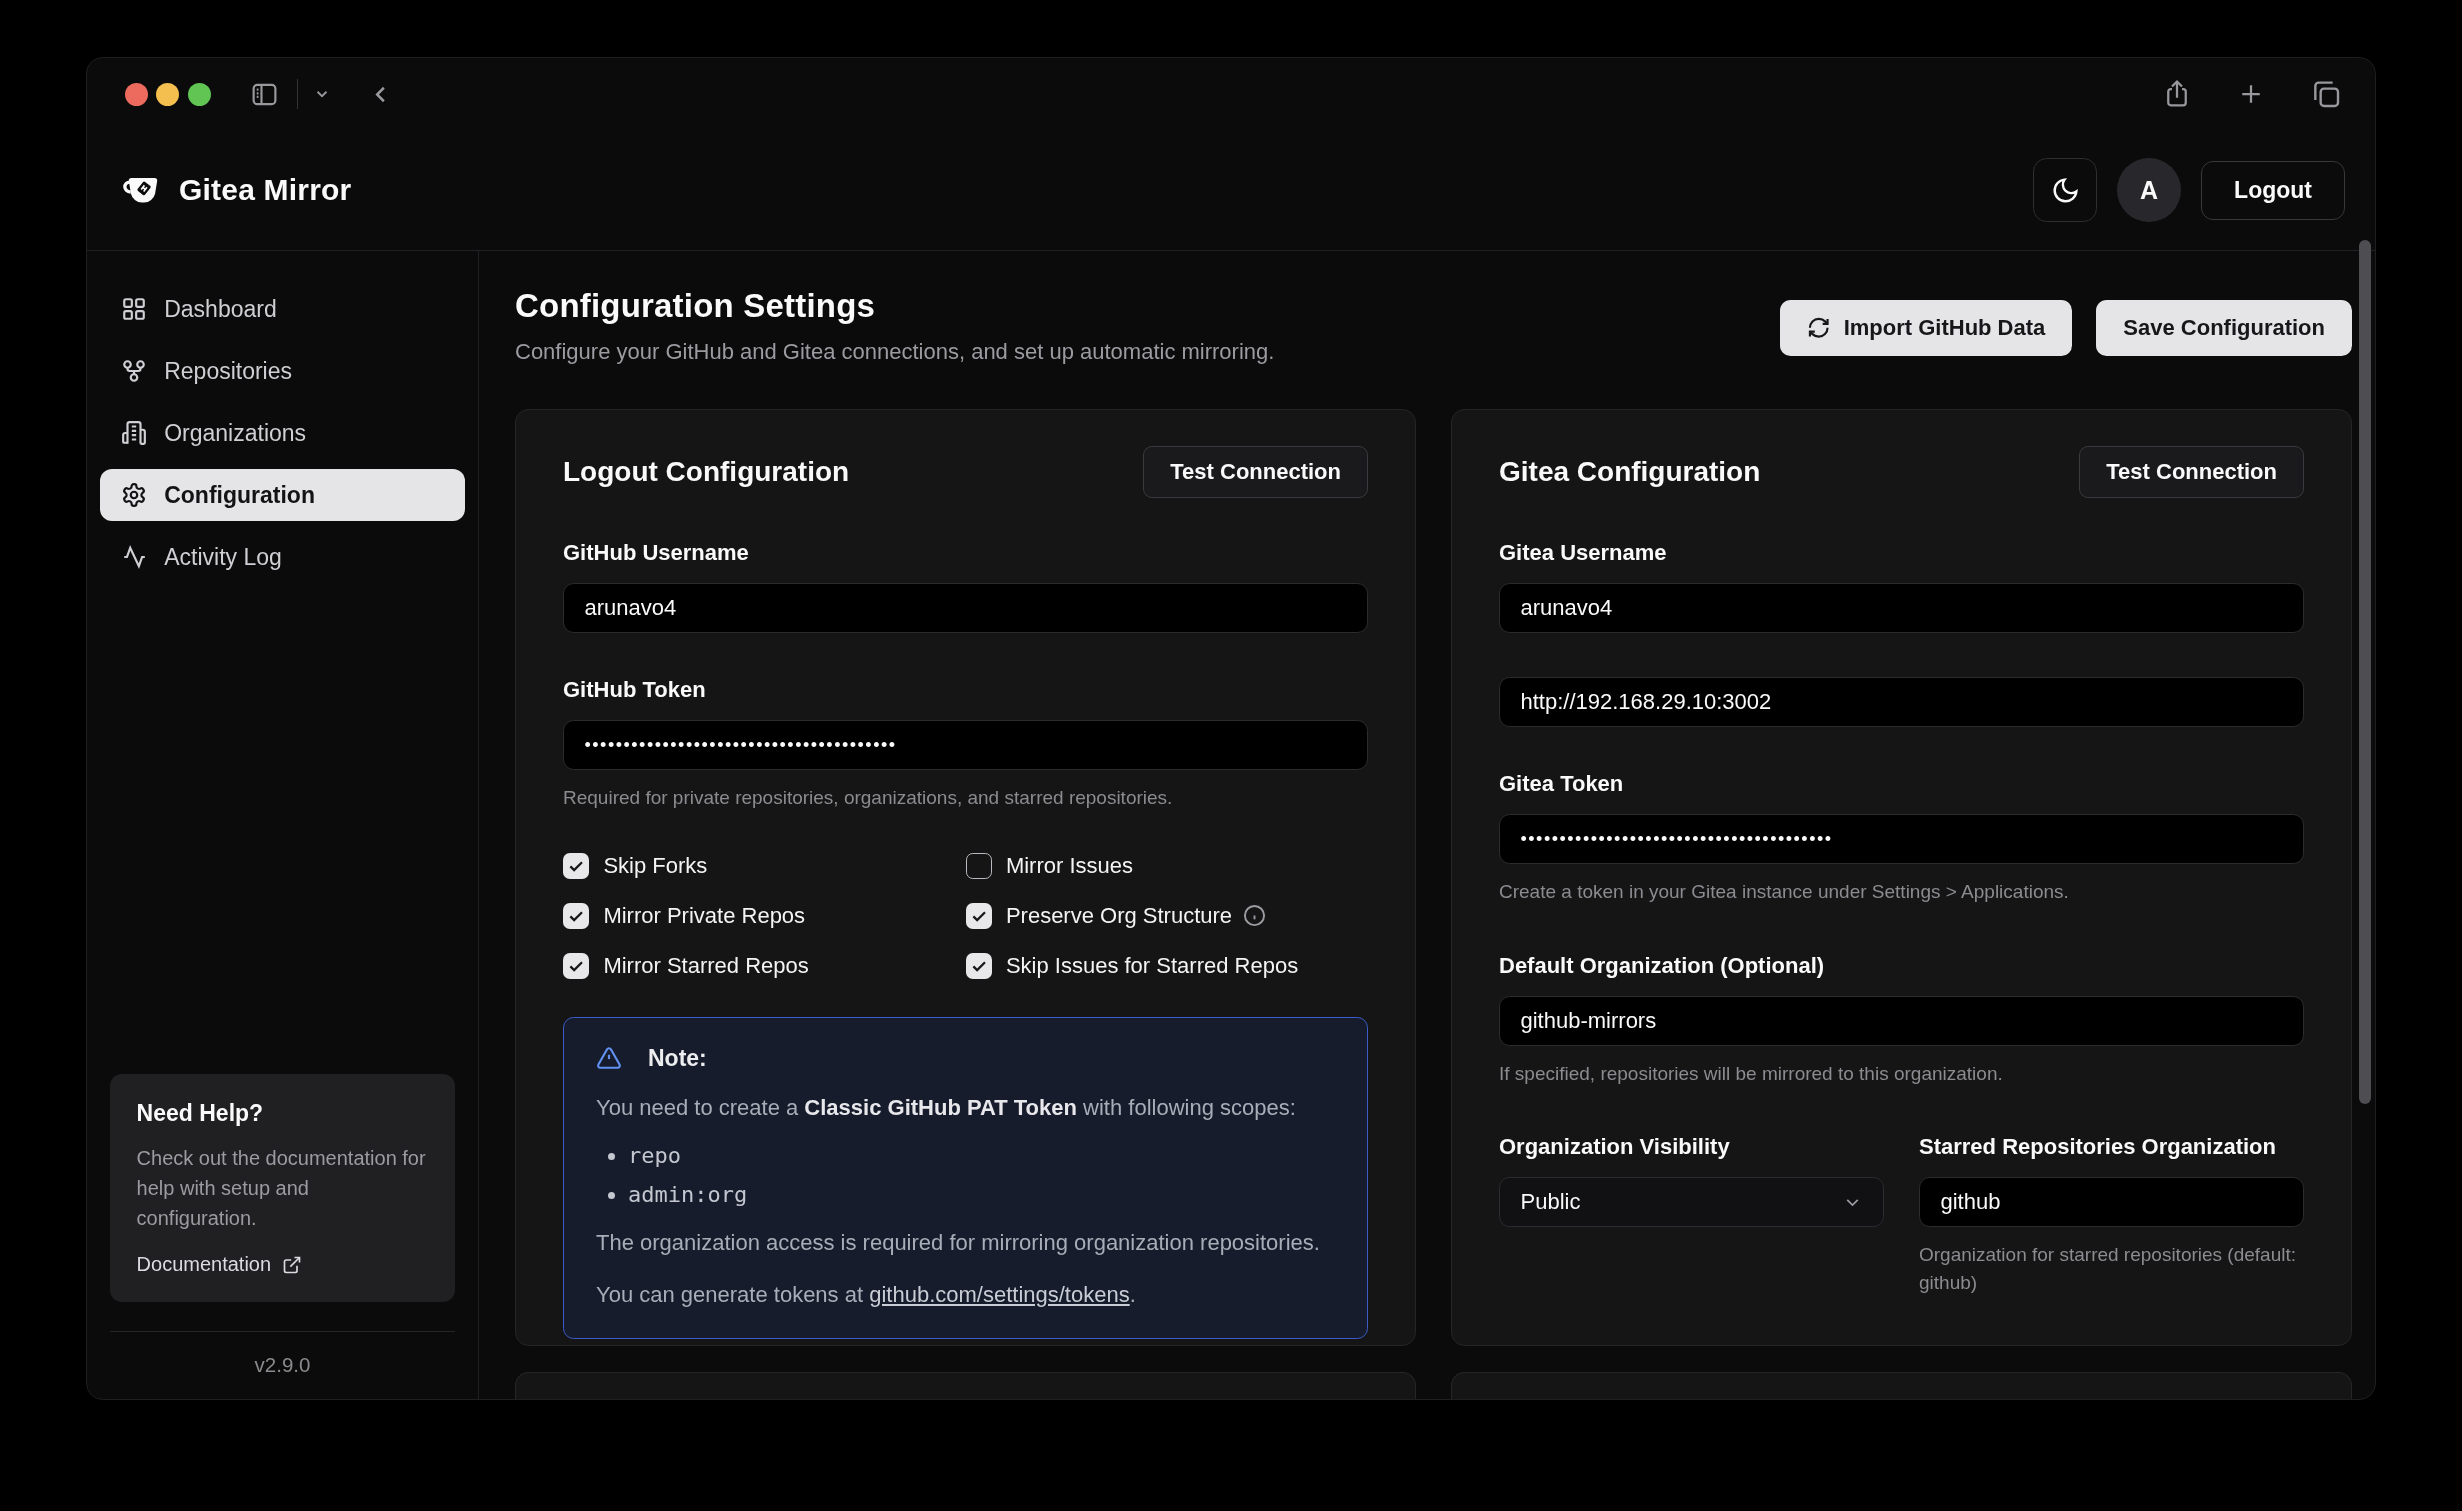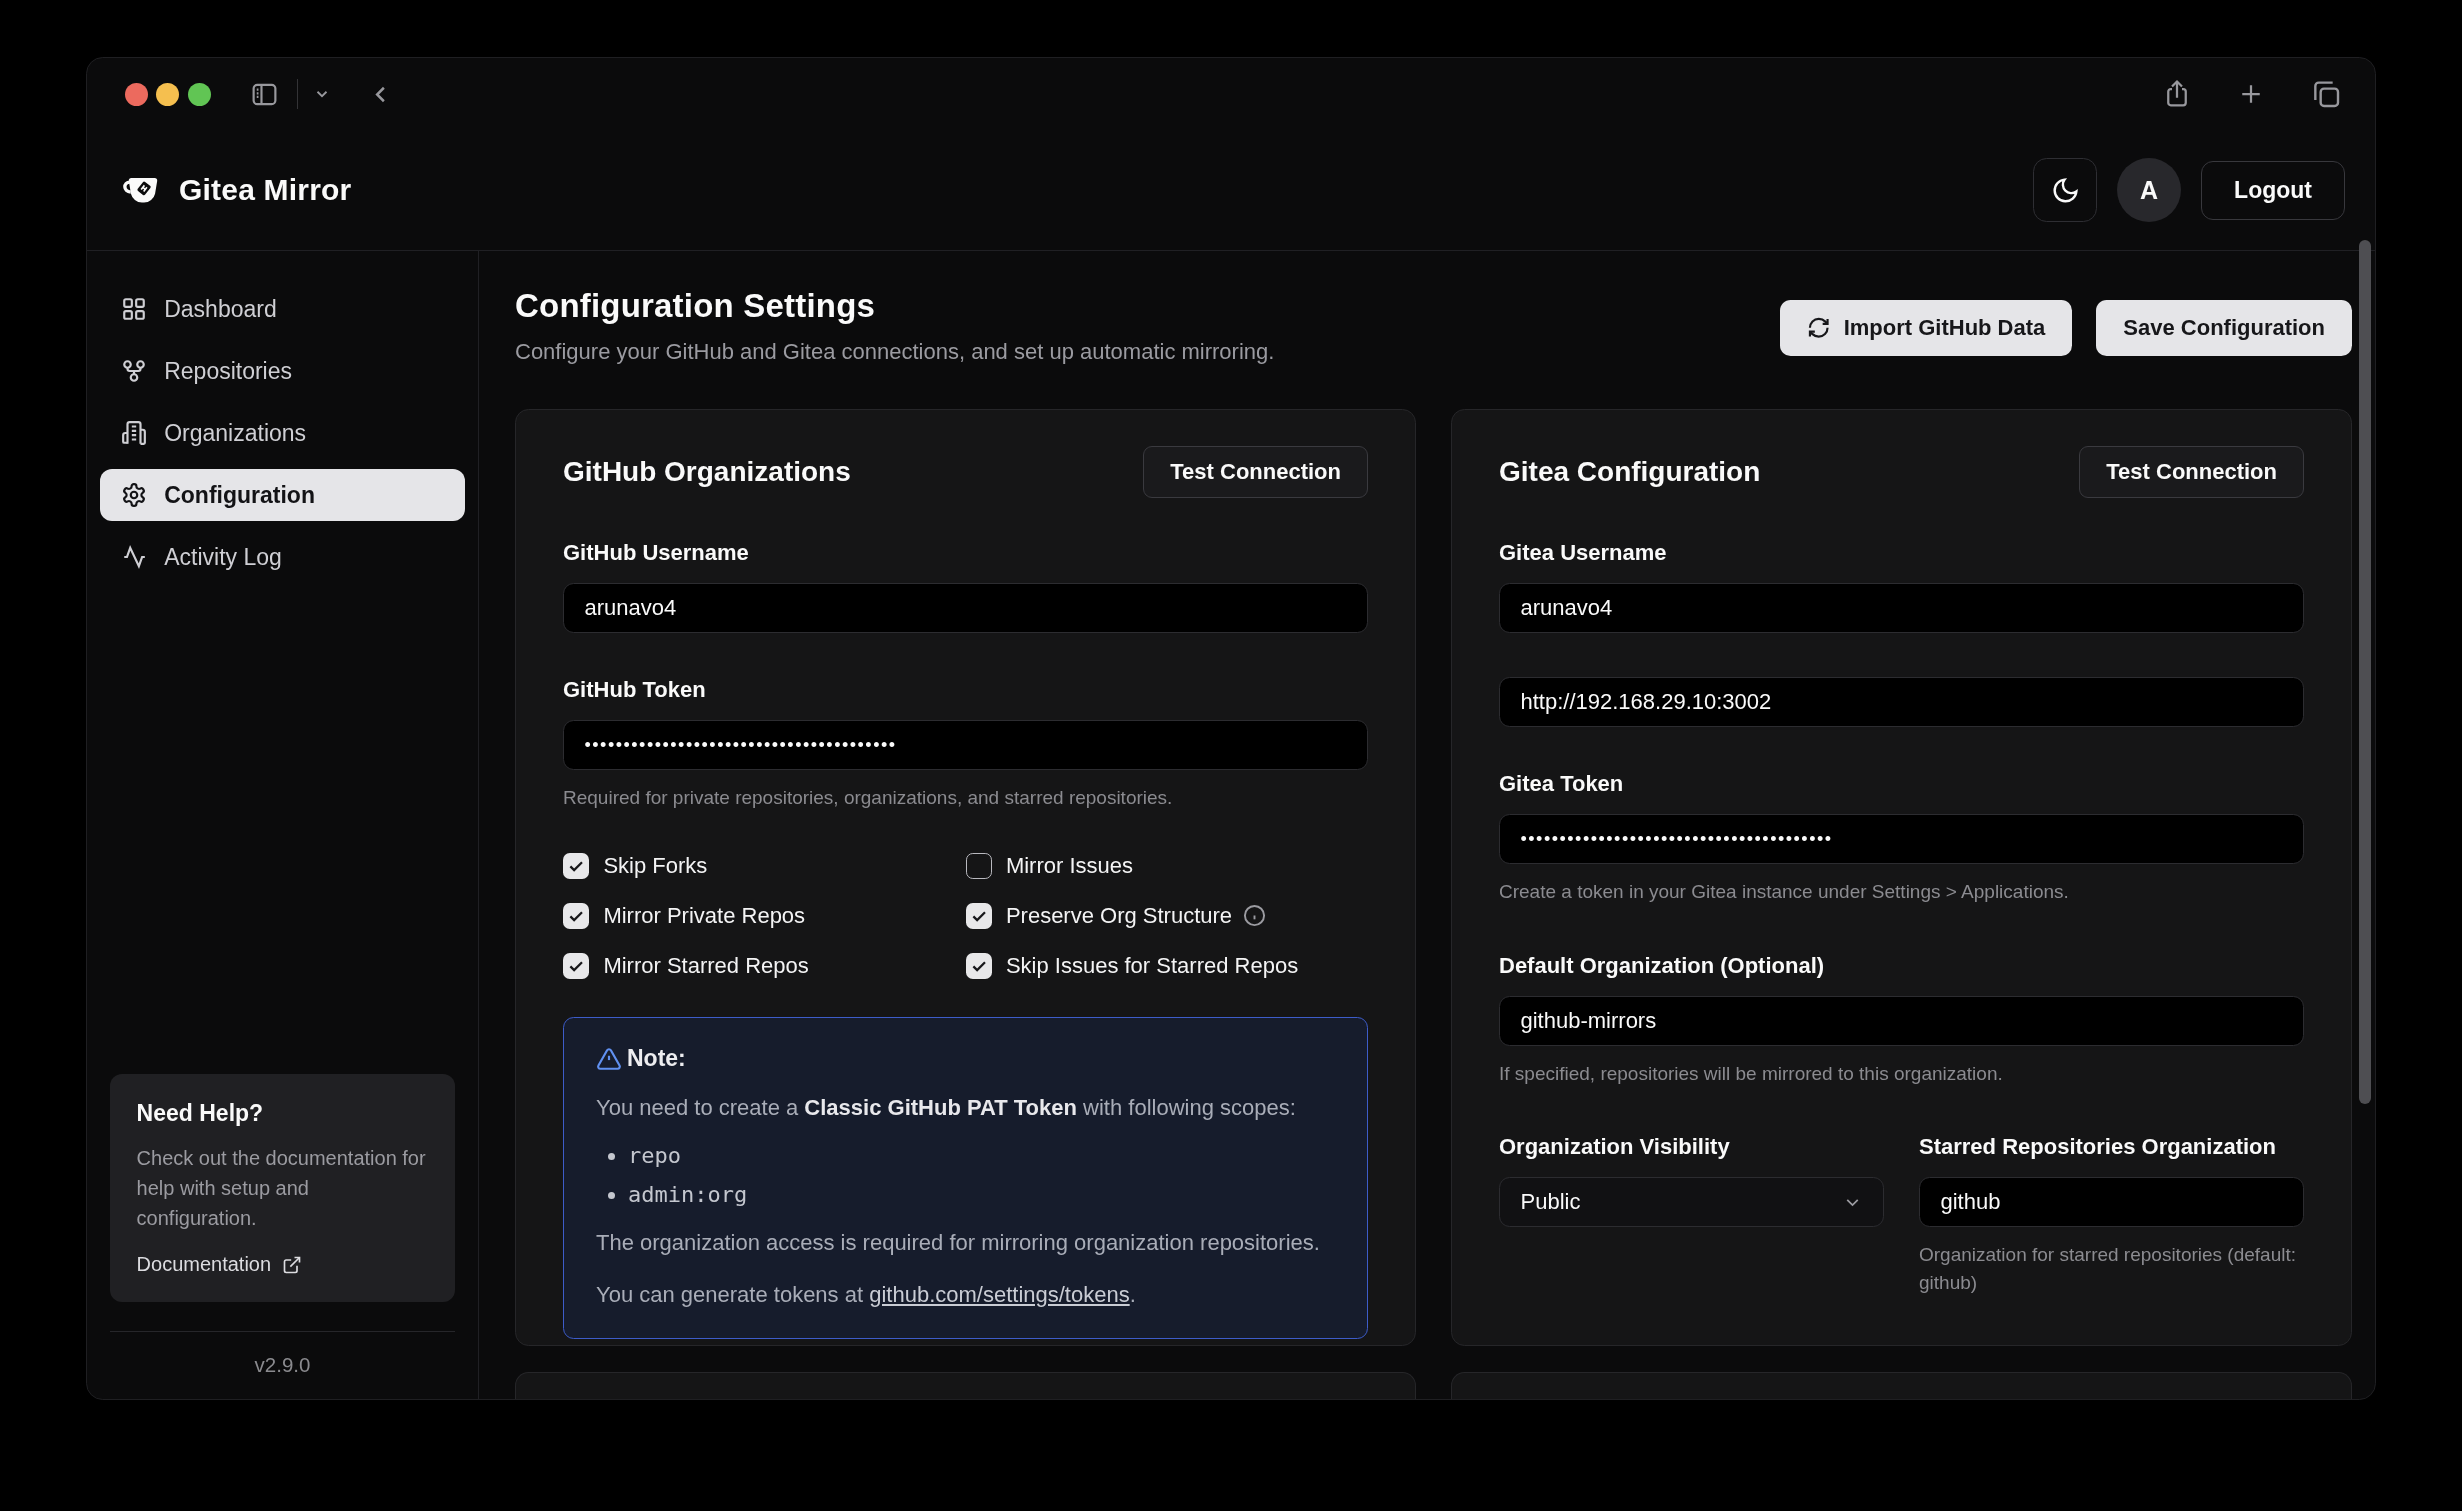--- a/index.html
+++ b/index.html
@@ -73,21 +73,21 @@
   .check-grid { display:grid; grid-template-columns:1fr 1fr; grid-template-rows:repeat(3,auto);
     grid-auto-flow:column; row-gap:24px; margin:41px 0 0; }
   .check-row { display:flex; align-items:center; }
   .cbox { width:26px; height:26px; border-radius:6.8px; flex-shrink:0; display:flex; align-items:center; justify-content:center; }
   .cbox.checked { background:#e8e8ea; }
   .cbox.unchecked { border:1.9px solid #b9b9bf; background:transparent; }
   .check-label { margin-left:14.4px; color:#f4f4f5; font-size:22px; font-weight:500; }
   .info-ic { margin-left:10.6px; color:#9b9ba1; display:flex; }
 
   .note { margin-top:38px; background:#161c2c; border:1.5px solid #3d5cc9; border-radius:10.6px; padding:27px 32px; }
-  .note-head { display:flex; align-items:flex-end; gap:5px; }
+  .note-head { display:flex; align-items:flex-start; gap:26px; }
   .note-title { color:#ededf0; font-size:23px; font-weight:600; }
   .note p { margin-top:21px; color:#a9adb8; font-size:22px; line-height:1.4; }
   .note p strong { color:#e8e8ec; font-weight:700; }
   .note ul { margin:20px 0 0; padding-left:32px; }
   .note li { color:#c4c7cf; font-size:22px; font-family:"DejaVu Sans Mono",monospace; margin-bottom:13.6px; }
   .note a { color:#c9ccd4; text-decoration:underline; }
 
   .two-col { display:grid; grid-template-columns:1fr 1fr; gap:35px; }
   .select { height:50px; background:#111113; border:0.8px solid #2c2c30; border-radius:10.6px; color:#fafafa;
     font-size:22px; padding:0 20.5px; display:flex; align-items:center; justify-content:space-between; }
@@ -273,21 +273,21 @@
               <span>Import GitHub Data</span>
             </button>
             <button class="light-btn">Save Configuration</button>
           </div>
         </div>
 
         <div class="cards">
 
           <section class="card">
             <div class="card-head">
-              <h2 class="card-title">GitHub Organizations</h2>
+              <h2 class="card-title">Logout Configuration</h2>
               <button class="ghost-btn">Test Connection</button>
             </div>
 
             <div class="field">
               <label class="field-label">GitHub Username</label>
               <input class="text-input" value="arunavo4" style="">
             </div>
 
             <div class="field" style="margin-bottom:0">
               <label class="field-label">GitHub Token</label>

